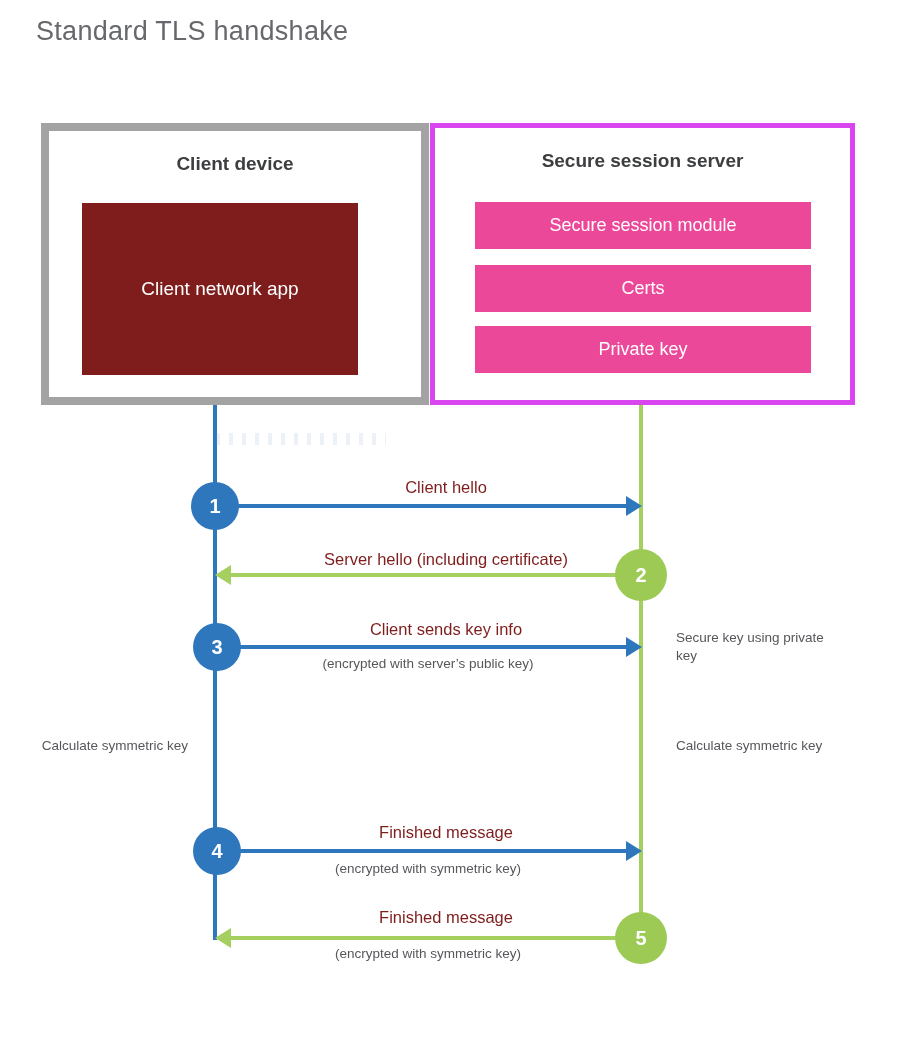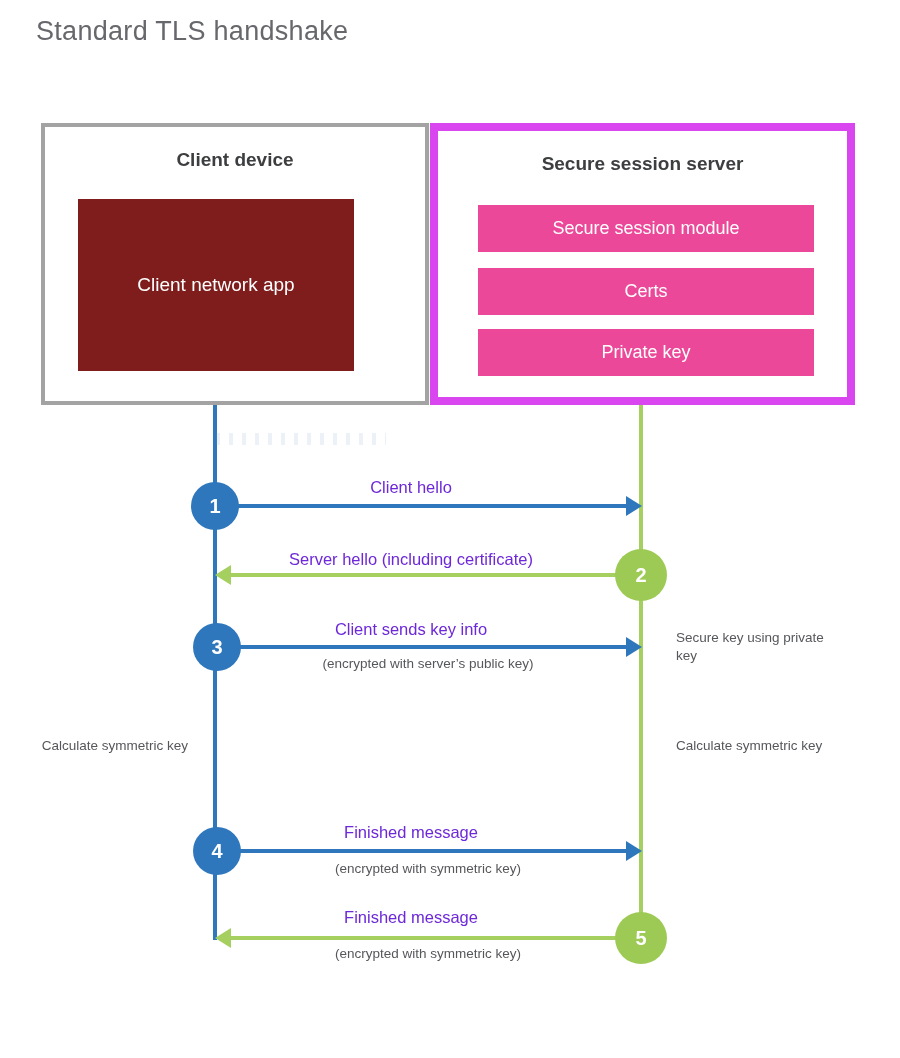--- a/index.html
+++ b/index.html
@@ -6,22 +6,22 @@
   .canvas{
     position:relative;width:900px;height:1058px;background:#ffffff;
     font-family:"Liberation Sans",sans-serif;overflow:hidden;
   }
   .page-title{
     position:absolute;left:36px;top:16px;font-size:27px;font-weight:300;
     color:#67686c;letter-spacing:.3px;
   }
   
   .actor-box{position:absolute;top:123px;height:282px;box-sizing:border-box;background:#fff;}
-  .actor-box.client{left:41px;width:388px;border:4px solid #a3a3a3;}
-  .actor-box.server{left:430px;width:425px;border:8px solid #d946ef;}
+  .actor-box.client{left:41px;width:388px;border:8px solid #a3a3a3;}
+  .actor-box.server{left:430px;width:425px;border:5px solid #d946ef;}
   .actor-title{
     position:absolute;left:0;right:0;top:22px;text-align:center;
     font-size:19px;font-weight:700;color:#3d3e40;
   }
   .client-app{
     position:absolute;left:33px;top:72px;width:276px;height:172px;background:#7f1d1d;
     display:flex;align-items:center;justify-content:center;text-align:center;
     color:#fff;font-size:19px;line-height:1.55;
   }
   .client-app span{display:block;max-width:160px;}
@@ -49,22 +49,22 @@
   .arrowhead.left{border-right:16px solid #a5d05f;}
   
   .step-circle{
     position:absolute;border-radius:50%;display:flex;align-items:center;justify-content:center;
     color:#fff;font-weight:700;font-size:20px;
   }
   .step-circle.blue{width:48px;height:48px;background:#2e77bd;}
   .step-circle.green{width:52px;height:52px;background:#9dca55;}
   
   .msg-label{
-    position:absolute;left:161px;width:500px;text-align:center;
-    font-size:16.5px;color:#6d28d9;
+    position:absolute;left:196px;width:500px;text-align:center;
+    font-size:16.5px;color:#7f1d1d;
   }
   .msg-sublabel{
     position:absolute;left:178px;width:500px;text-align:center;
     font-size:13.5px;color:#56575b;
   }
   .side-note{
     position:absolute;font-size:13.5px;line-height:18px;color:#56575b;width:150px;
   }
 </style>
 </head>

